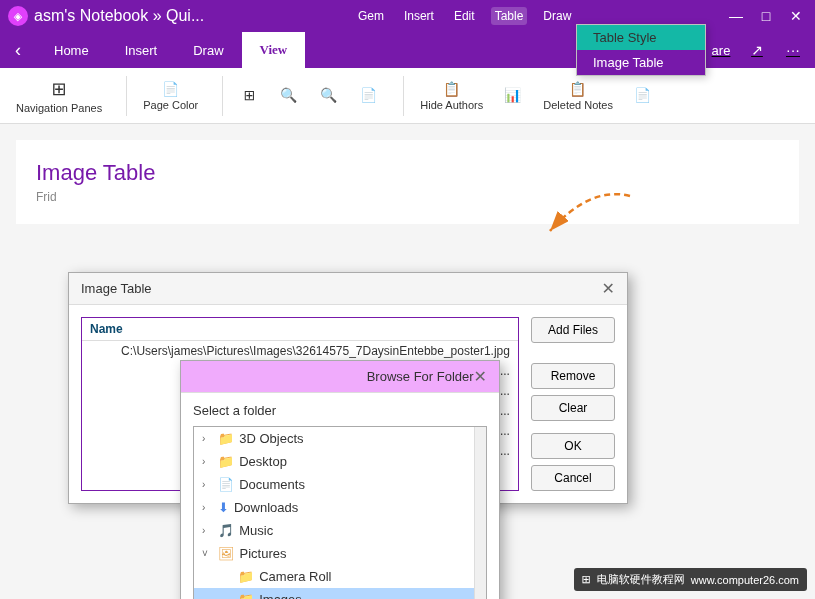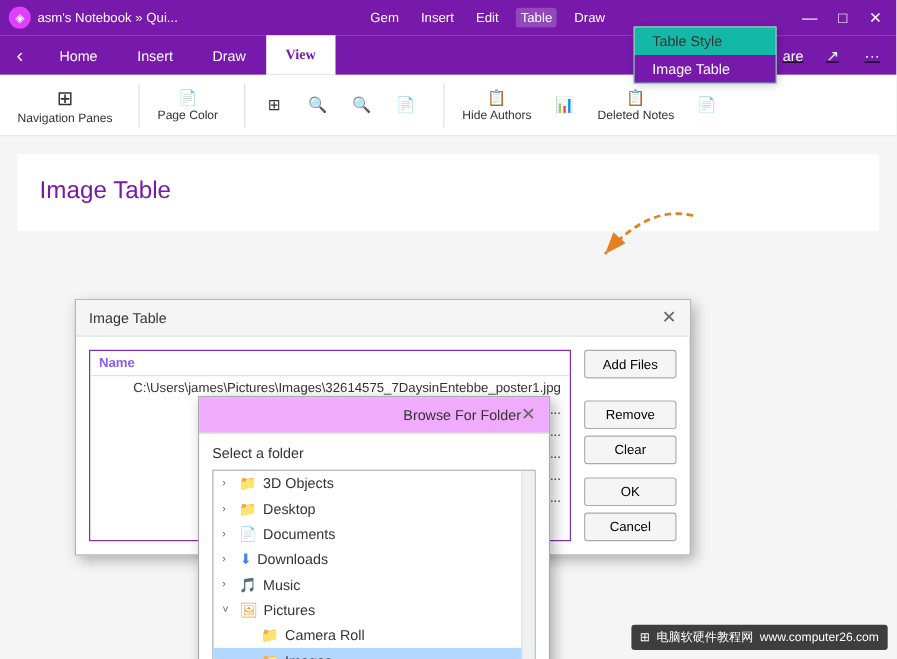--- a/index.html
+++ b/index.html
@@ -10,21 +10,21 @@
       background: #7719aa;
       height: 32px;
       display: flex;
       align-items: center;
       justify-content: space-between;
       padding: 0 8px;
       color: white;
       font-size: 12px;
     }
     .titlebar-center { display: flex; align-items: center; gap: 6px; }
-    .titlebar-title { color: white; font-size: 12px; }
+    .titlebar-title { color: white; font-size: 16px; }
     .titlebar-gem {
       width: 20px; height: 20px; background: #e040fb; border-radius: 50%;
       display: flex; align-items: center; justify-content: center;
       font-size: 11px; color: white;
     }
     .titlebar-menu { display: flex; gap: 12px; font-size: 12px; color: white; }
     .titlebar-menu span { cursor: pointer; padding: 2px 4px; }
     .titlebar-menu span.active { background: rgba(255,255,255,0.2); border-radius: 3px; }
     .titlebar-controls { display: flex; gap: 8px; }
     .titlebar-controls button {
@@ -130,21 +130,21 @@
     }
     .dialog-close {
       background: none; border: none; cursor: pointer; font-size: 16px; color: #666;
     }
     .dialog-body { display: flex; padding: 12px; gap: 12px; }
     .dialog-list {
       flex: 1; border: 1px solid #7719aa; min-height: 160px; font-size: 12px;
       overflow-y: auto;
     }
     .dialog-list-header {
-      padding: 4px 8px; font-weight: 600; color: #8b5cf6; border-bottom: 1px solid #ddd;
+      padding: 4px 8px; font-weight: 600; color: #0c4a6e; border-bottom: 1px solid #ddd;
       font-size: 12px;
     }
     .dialog-list-item { padding: 3px 8px; font-size: 12px; color: #333; text-align: right; }
     .dialog-buttons { display: flex; flex-direction: column; gap: 6px; }
     .dialog-btn {
       padding: 5px 16px; font-size: 12px; min-width: 80px; cursor: pointer;
       border: 1px solid #aaa; background: #f5f5f5; border-radius: 3px;
     }
     .dialog-btn.primary { background: #7719aa; color: white; border-color: #7719aa; }
 
@@ -306,20 +306,21 @@
     <button class="toolbar-btn" style="min-width:36px;">
       <span class="icon-small">📄</span>
     </button>
   </div>
 </div>
 
 <div class="content-area">
 
   <div class="onenote-page">
     <div class="page-title">Image Table</div>
+    <div class="page-date">Frid</div>
   </div>
 
   <div class="arrow-annotation">
     <svg width="140" height="80" viewBox="0 0 140 80">
       <defs>
         <marker id="arrowhead" markerWidth="8" markerHeight="6" refX="8" refY="3" orient="auto">
           <polygon points="0 0, 8 3, 0 6" fill="#e67e22"></polygon>
         </marker>
       </defs>
       <path d="M 100 20 Q 60 10 20 55" stroke="#e67e22" stroke-width="2.5" fill="none" stroke-dasharray="6,4" marker-end="url(#arrowhead)"></path>

